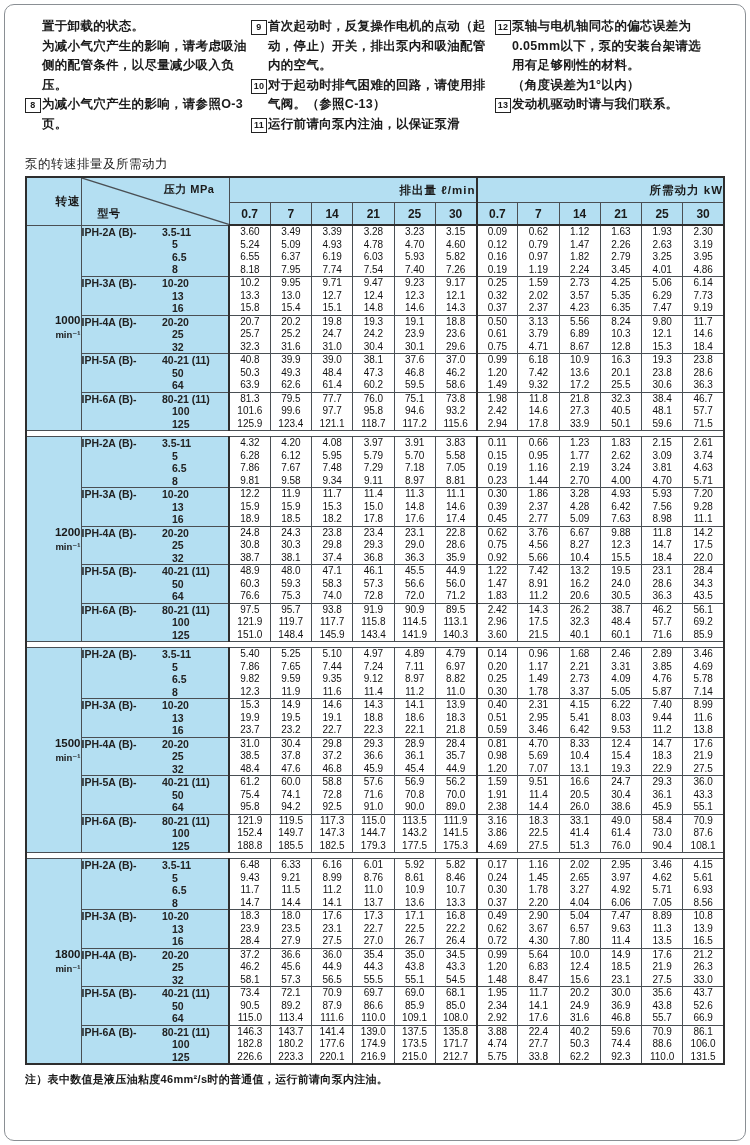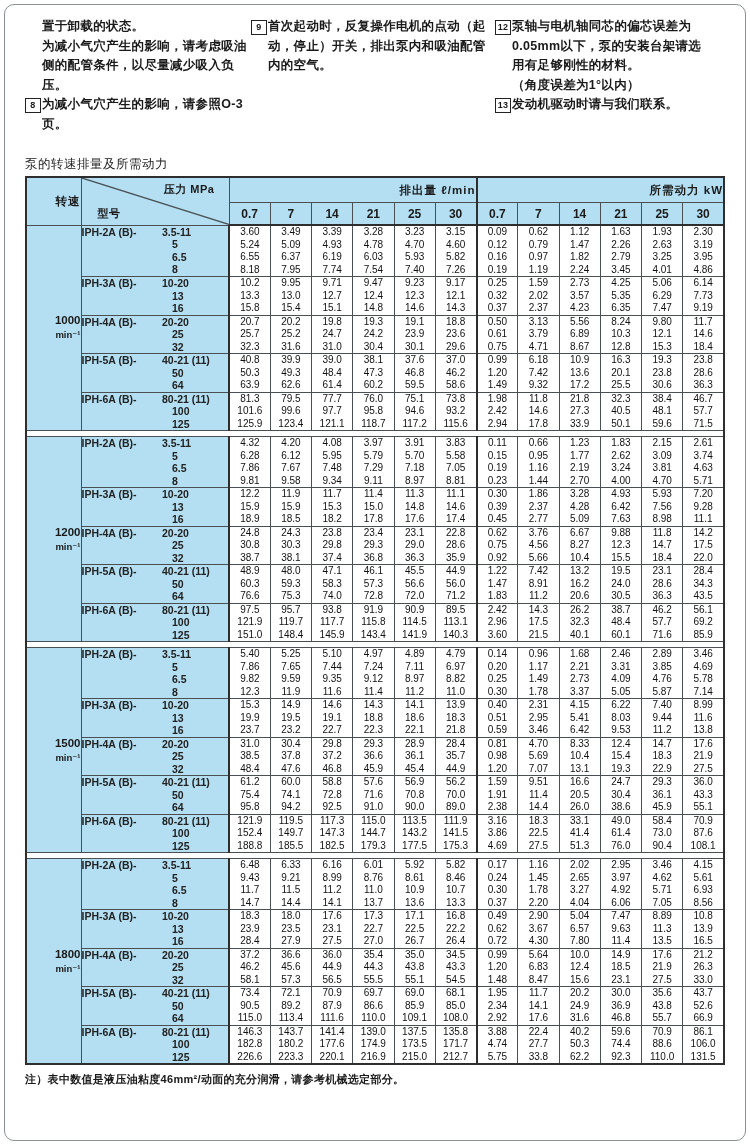--- a/index.html
+++ b/index.html
@@ -45,20 +45,22 @@
 
 <div class="page">
   <div class="notes">
       <div class="note-col">
         <div class="note-item"><span class="note-text">置于卸载的状态。</span></div>
         <div class="note-item"><span class="note-text">为减小气穴产生的影响，请考虑吸油侧的配管条件，以尽量减少吸入负压。</span></div>
         <div class="note-item"><span class="note-num">8</span><span class="note-text">为减小气穴产生的影响，请参照O-3页。</span></div>
       </div>
       <div class="note-col">
         <div class="note-item"><span class="note-num">9</span><span class="note-text">首次起动时，反复操作电机的点动（起动，停止）开关，排出泵内和吸油配管内的空气。</span></div>
+        <div class="note-item"><span class="note-num">10</span><span class="note-text">对于起动时排气困难的回路，请使用排气阀。（参照C-13）</span></div>
+        <div class="note-item"><span class="note-num">11</span><span class="note-text">运行前请向泵内注油，以保证泵滑</span></div>
       </div>
       <div class="note-col">
         <div class="note-item"><span class="note-num">12</span><span class="note-text">泵轴与电机轴同芯的偏芯误差为0.05mm以下，泵的安装台架请选用有足够刚性的材料。</span></div>
         <div class="note-item"><span class="note-text">（角度误差为1°以内）</span></div>
         <div class="note-item"><span class="note-num">13</span><span class="note-text">发动机驱动时请与我们联系。</span></div>
       </div>
     </div>
   <div class="tbl-title">泵的转速排量及所需动力</div>
   <table class="spec">
     <colgroup>
@@ -610,14 +612,14 @@
           <td class="num">135.8<br>171.7<br>212.7</td>
           <td class="num bl2">3.88<br>4.74<br>5.75</td>
           <td class="num">22.4<br>27.7<br>33.8</td>
           <td class="num">40.2<br>50.3<br>62.2</td>
           <td class="num">59.6<br>74.4<br>92.3</td>
           <td class="num">70.9<br>88.6<br>110.0</td>
           <td class="num">86.1<br>106.0<br>131.5</td>
         </tr>
       </tbody>
     </table>
-  <div class="footnote">注）表中数值是液压油粘度46mm²/动面的充分润滑，请参考机械选定部分。</div>
+  <div class="footnote">注）表中数值是液压油粘度46mm²/s时的普通值，运行前请向泵内注油。</div>
 </div>
 
 </body></html>

